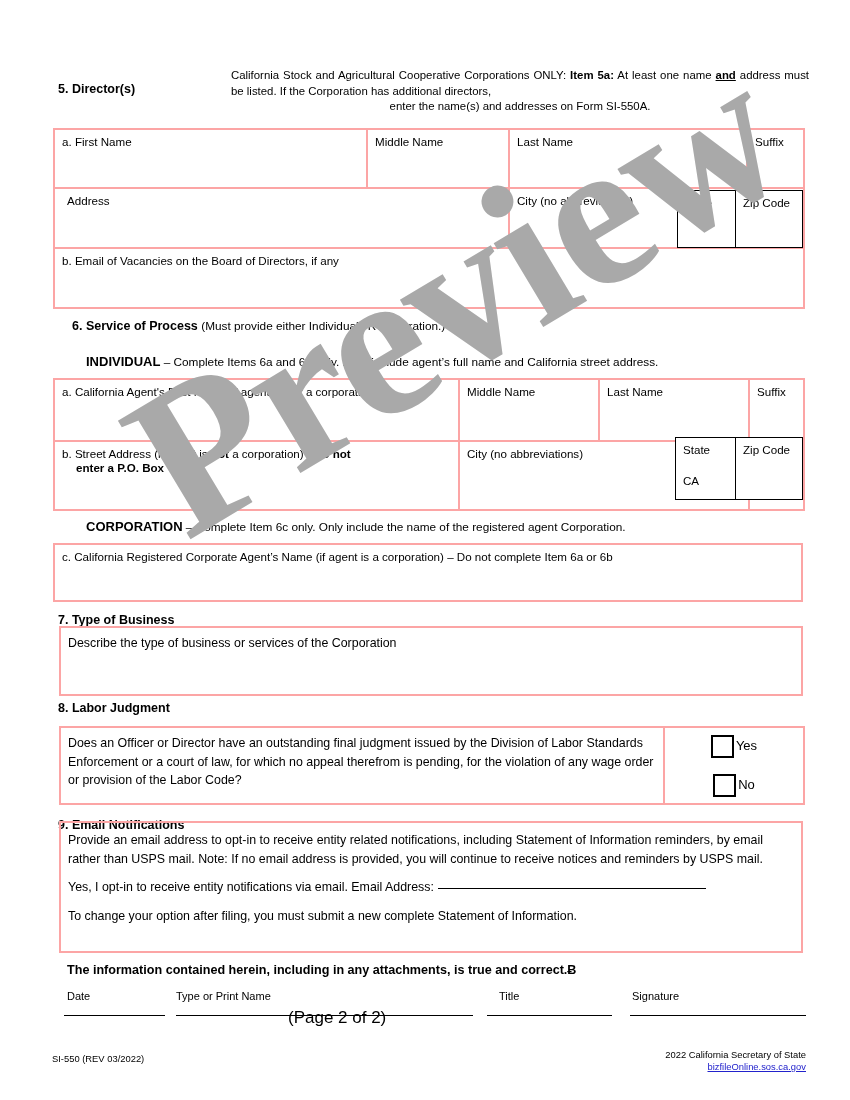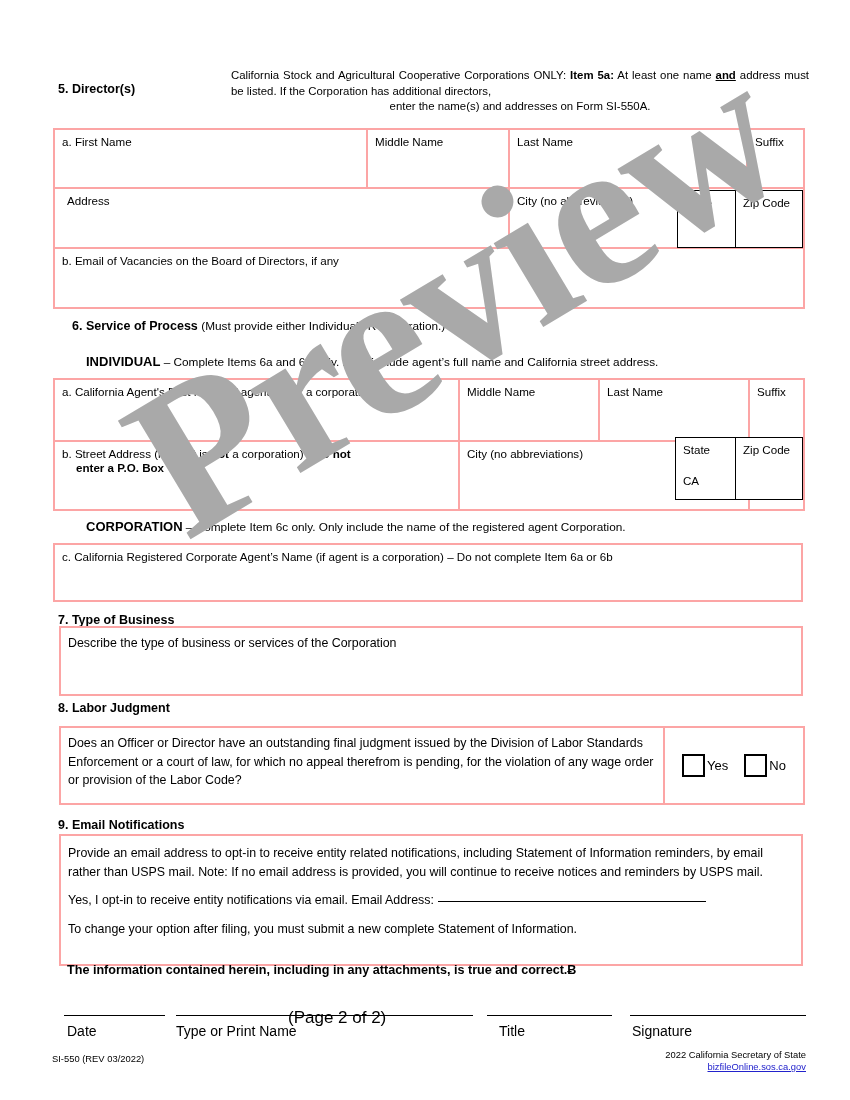--- a/index.html
+++ b/index.html
@@ -129,37 +129,38 @@
   }
   #tbl8 { left: 59px; top: 726px; width: 744px; }
   #tbl8 td.q { padding: 6px 8px 6px 7px; line-height: 18.5px; font-size: 12.4px; }
   #tbl8 td.ans { padding: 0; vertical-align: middle; }
   .ansrow {
     display: flex;
     align-items: center;
     justify-content: center;
     gap: 16px;
     height: 100%;
+    flex-direction: column;
   }
   .cbwrap { display: flex; align-items: center; gap: 2px; }
   .checkbox {
     width: 19px; height: 19px;
     border: 2px solid #000;
     background: #fff;
     display: inline-block;
   }
   .cblabel { font-size: 13px; }
 
   
   .sec9-head {
     left: 58px; top: 818px;
     font-size: 12.5px;
     font-weight: bold;
   }
-  #tbl9 { left: 59px; top: 821px; width: 744px; margin-top: 13px; }
+  #tbl9 { left: 59px; top: 821px; width: 744px; }
   #tbl9 td { padding: 8px 10px 8px 7px; line-height: 18.5px; font-size: 12.4px; }
   .p-gap { height: 10px; }
   .emailline { white-space: nowrap; }
   .emailrule {
     display: inline-block;
     width: 268px;
     border-bottom: 1px solid #000;
     vertical-align: 2px;
     margin-left: 4px;
   }
@@ -172,21 +173,21 @@
   }
   .certline .artifact { font-weight: bold; }
 
   
   .sigrule { border-top: 1px solid #000; height: 0; }
   #sig-date-rule  { left: 64px;  top: 1015px; width: 101px; }
   #sig-name-rule  { left: 176px; top: 1015px; width: 297px; }
   #sig-title-rule { left: 487px; top: 1015px; width: 125px; }
   #sig-sign-rule  { left: 630px; top: 1015px; width: 176px; }
 
-  .siglabel { font-size: 14px; top: 1023px; }
+  .siglabel { font-size: 11px; top: 990px; }
   #sig-date-label  { left: 67px; }
   #sig-name-label  { left: 176px; }
   #sig-title-label { left: 499px; }
   #sig-sign-label  { left: 632px; }
 
   
   .footer-left {
     left: 52px; top: 1053px;
     font-size: 9.4px;
   }

